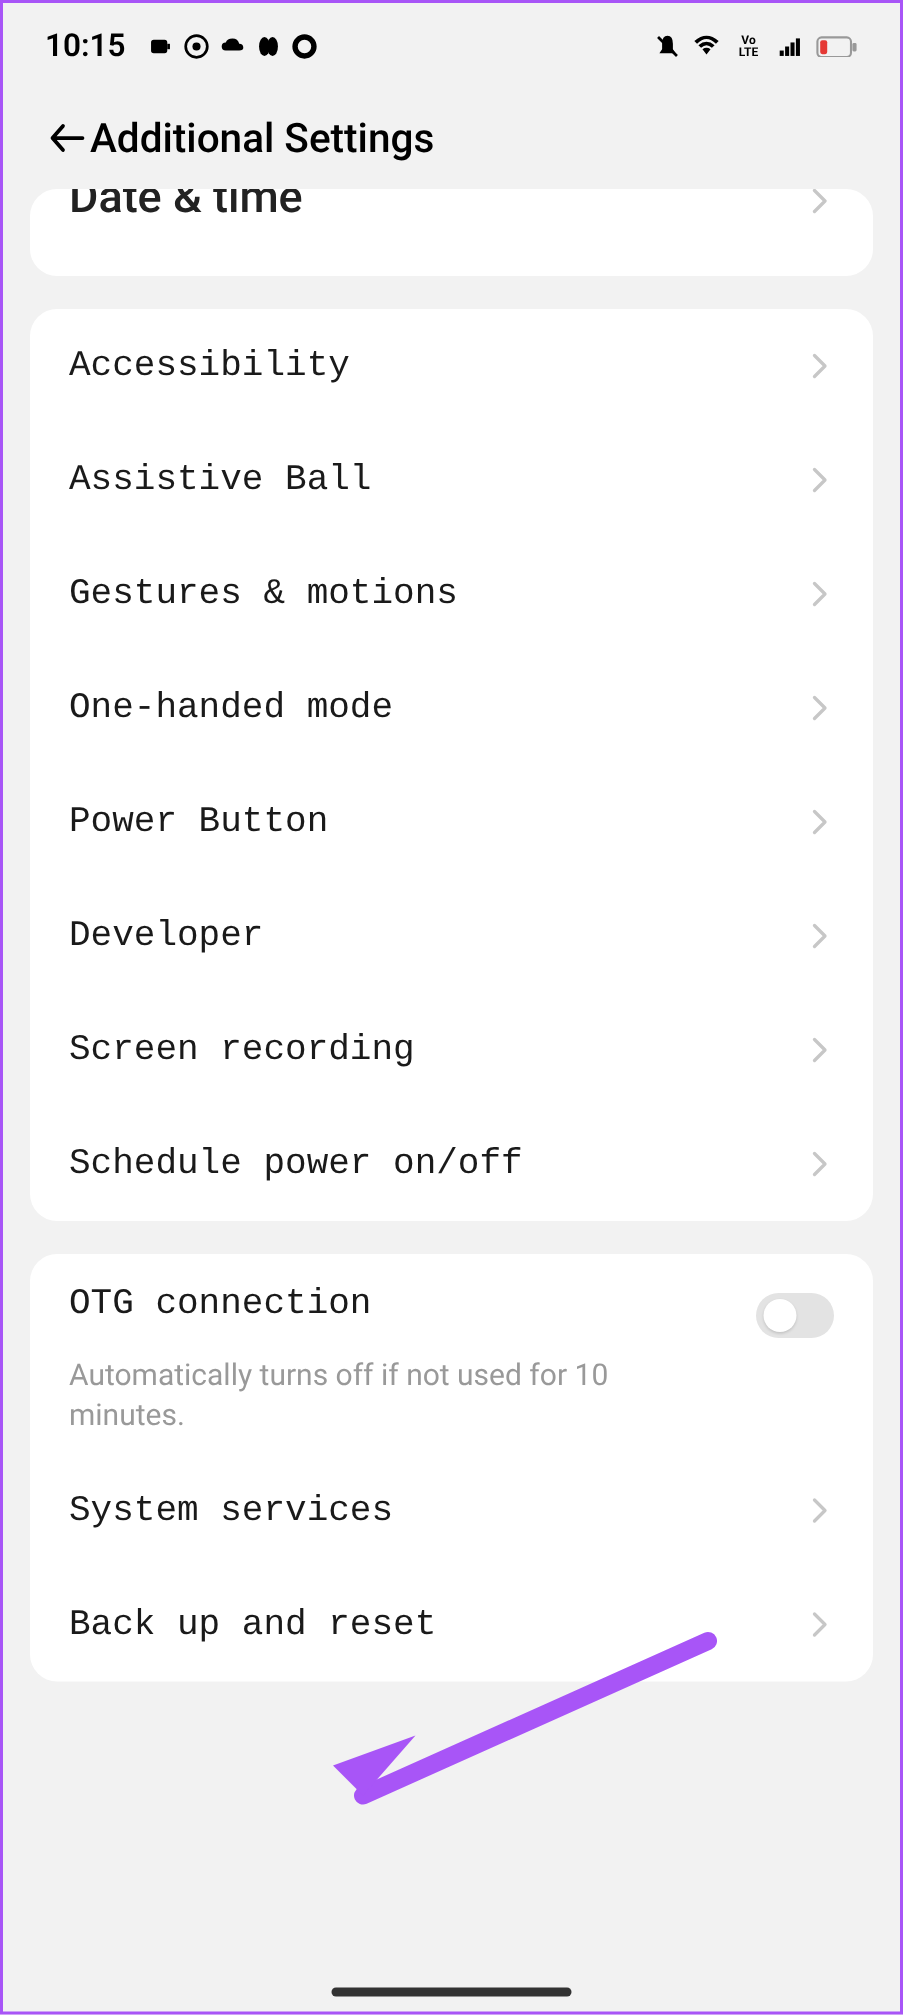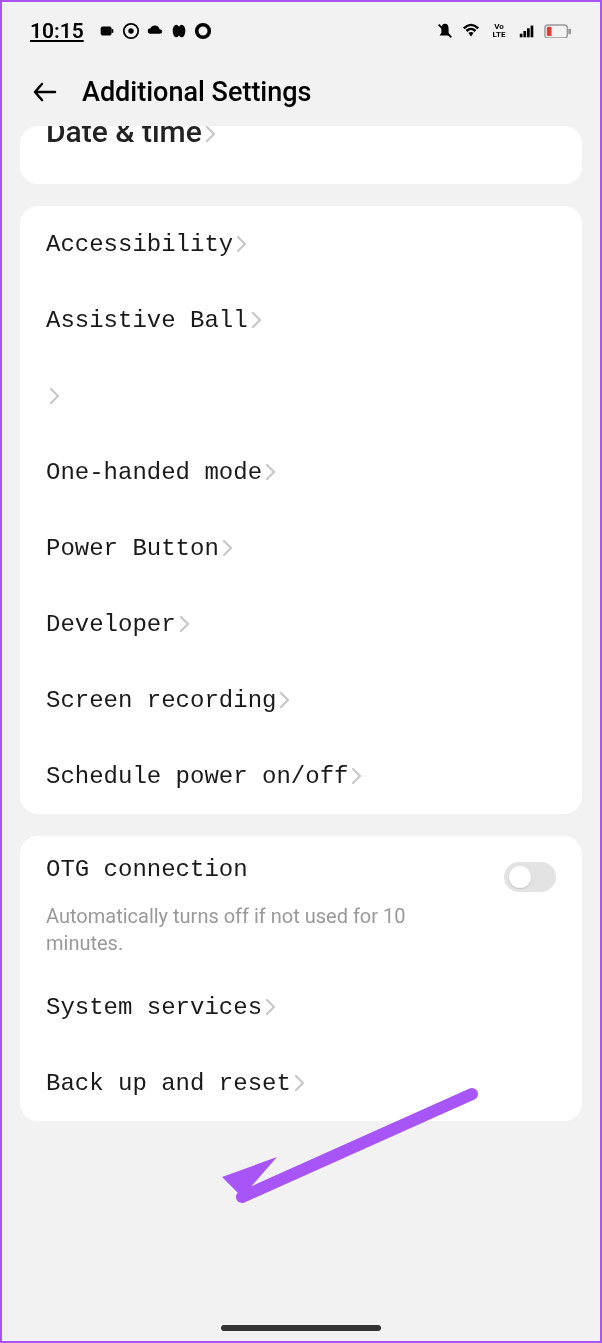--- a/index.html
+++ b/index.html
@@ -19,47 +19,46 @@
       padding: 10px 28px 8px 28px;
       height: 56px;
     }
     .status-left {
       display: flex;
       align-items: center;
       gap: 8px;
       font-size: 21px;
       font-weight: 600;
       color: #000;
-      text-decoration: underline;
     }
     .status-left .time { margin-right: 6px; }
     .status-icons-left { display: flex; gap: 6px; align-items: center; }
     .status-right { display: flex; gap: 8px; align-items: flex-end; }
     .mini-icon { width: 18px; height: 18px; display: inline-flex; align-items: center; justify-content: center; }
     .header {
       display: flex;
       align-items: center;
-      gap: 22px;
       padding: 18px 28px 28px 28px;
     }
     .back-arrow { width: 30px; height: 30px; }
     .header-title { font-size: 27px; font-weight: 500; color: #000; }
     .content { padding: 0 18px; }
     .card {
       background: #fff;
       border-radius: 18px;
       margin-bottom: 22px;
       overflow: hidden;
     }
     .card.partial-top {
       margin-top: -10px;
     }
     .row {
       display: flex;
       align-items: center;
+      justify-content: space-between;
       padding: 23px 26px;
       min-height: 76px;
     }
     .row-label {
       font-size: 24px;
       font-weight: 400;
       color: #1a1a1a;
       font-family: Liberation Mono, monospace;
     }
     .row-partial-label {
@@ -202,20 +201,21 @@
     </div>
     <div class="row">
       <span class="row-label">Assistive Ball</span>
       <span class="chevron">
           <svg viewBox="0 0 18 18">
             <path d="M5 2 L12 9 L5 16" fill="none" stroke="#c7c7c7" stroke-width="2.2" stroke-linecap="round" stroke-linejoin="round"></path>
           </svg>
         </span>
     </div>
     <div class="row">
+      <span class="row-label">Gestures &amp; motions</span>
       <span class="chevron">
           <svg viewBox="0 0 18 18">
             <path d="M5 2 L12 9 L5 16" fill="none" stroke="#c7c7c7" stroke-width="2.2" stroke-linecap="round" stroke-linejoin="round"></path>
           </svg>
         </span>
     </div>
     <div class="row">
       <span class="row-label">One-handed mode</span>
       <span class="chevron">
           <svg viewBox="0 0 18 18">

